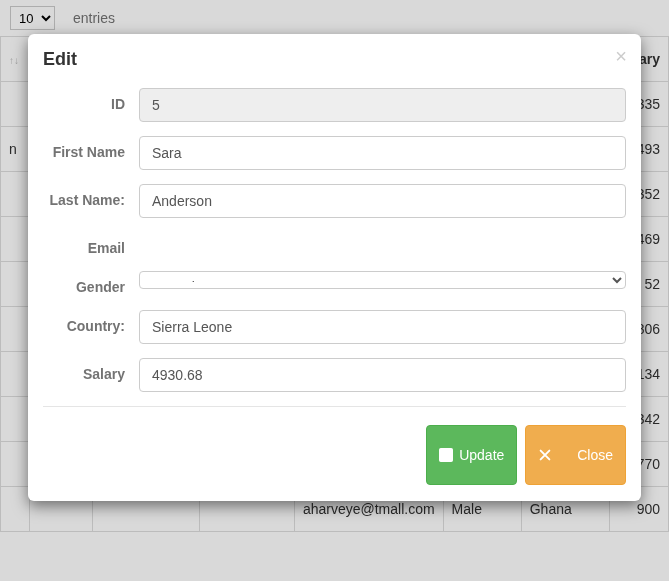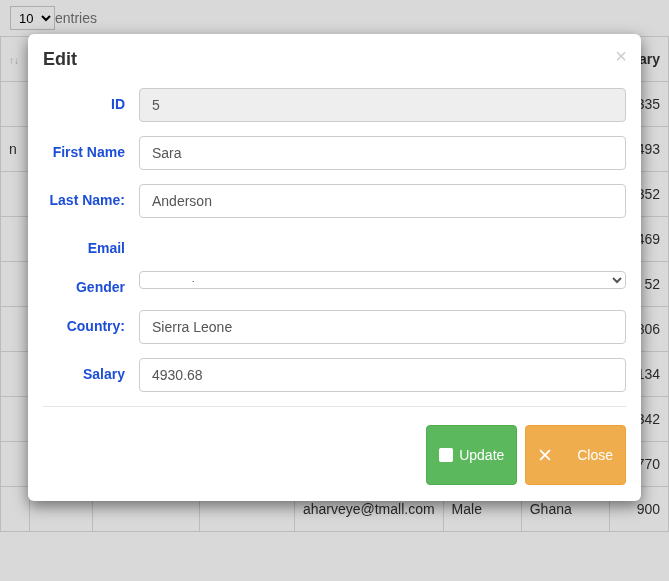--- a/index.html
+++ b/index.html
@@ -9,21 +9,21 @@
     color: #333;
     background: #fff;
     width: 669px;
     height: 581px;
     overflow: hidden;
     position: relative;
   }
   .bg-toolbar {
     display: flex;
     align-items: center;
-    gap: 0;
+    gap: 18px;
     padding: 6px 0 6px 10px;
     background: #fff;
   }
   .bg-select {
     height: 24px;
     border: 1px solid #ccc;
     font-size: 13px;
     padding: 0 4px;
     background: #fff;
   }
@@ -88,21 +88,21 @@
     align-items: flex-start;
     margin-bottom: 14px;
   }
   .form-label {
     width: 96px;
     text-align: right;
     padding-right: 14px;
     padding-top: 7px;
     font-weight: 700;
     font-size: 14px;
-    color: #1d4ed8;
+    color: #737373;
     line-height: 1.3;
   }
   .form-control-wrap { flex: 1; }
   .form-control {
     width: 100%;
     height: 34px;
     padding: 6px 12px;
     font-size: 14px;
     color: #555;
     background: #fff;

